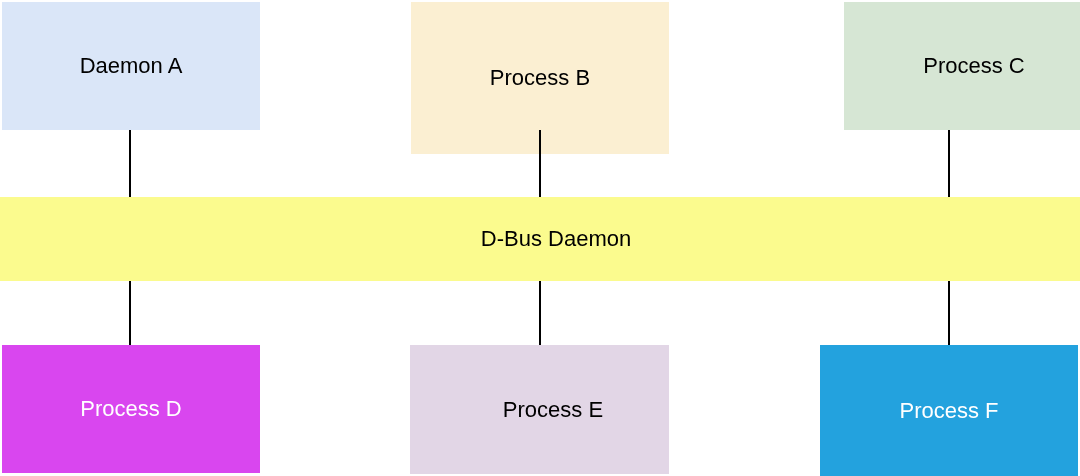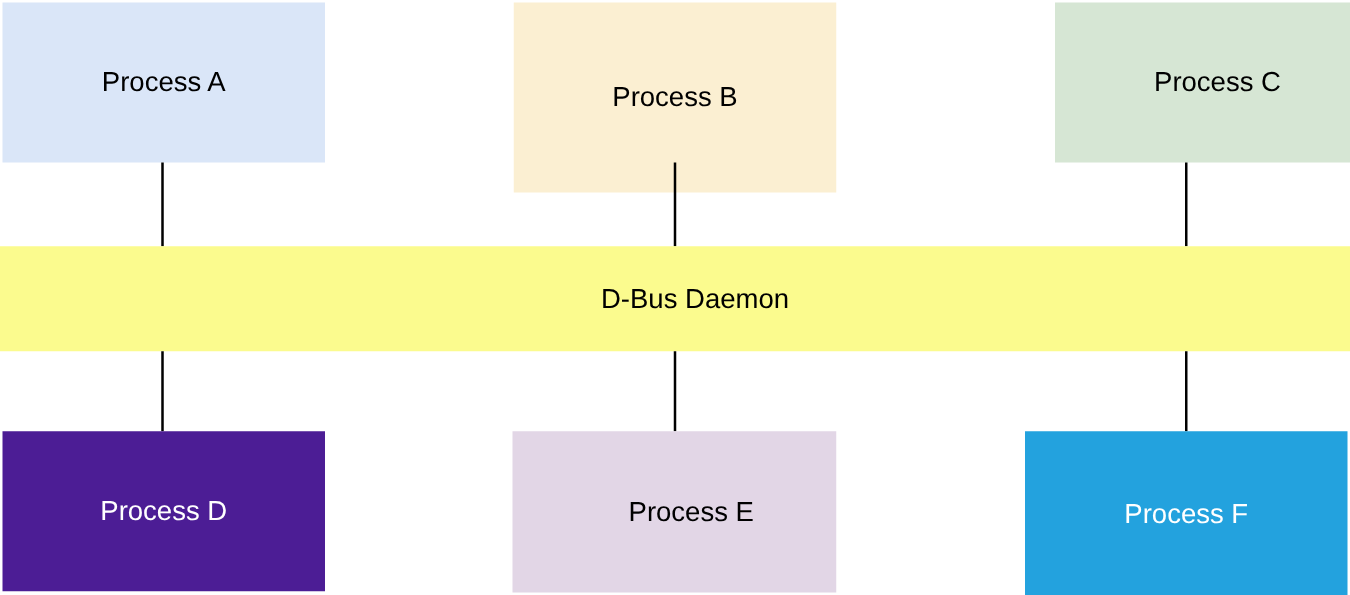--- a/index.html
+++ b/index.html
@@ -46,21 +46,21 @@
   .conn-d { left: 129px; top: 281px; height: 64px; }
   .conn-e { left: 539px; top: 281px; height: 64px; }
   .conn-f { left: 948px; top: 281px; height: 64px; }
 </style>
 </head>
 <body>
 
 <div class="canvas">
 
   <div class="node box-a" style="background: rgb(218, 230, 248); color: rgb(0, 0, 0);">
-    <span>Process A</span>
+    <span>Daemon A</span>
   </div>
 
   <div class="node box-b" style="background: rgb(251, 239, 210); color: rgb(0, 0, 0);">
     <span>Process B</span>
   </div>
 
   <div class="node box-c" style="background: rgb(214, 230, 212); color: rgb(0, 0, 0); margin-left: 24px;">
     <span>Process C</span>
   </div>
 
@@ -69,21 +69,21 @@
   <div class="connector conn-c" style="background: rgb(0, 0, 0);"></div>
 
   <div class="node bus" style="background: rgb(251, 251, 142); color: rgb(0, 0, 0);">
     <span>D-Bus Daemon</span>
   </div>
 
   <div class="connector conn-d" style="background: rgb(0, 0, 0);"></div>
   <div class="connector conn-e" style="background: rgb(0, 0, 0);"></div>
   <div class="connector conn-f" style="background: rgb(0, 0, 0);"></div>
 
-  <div class="node box-d" style="background: #4c1d95; color: rgb(255, 255, 255);">
+  <div class="node box-d" style="background: #d946ef; color: rgb(255, 255, 255);">
     <span>Process D</span>
   </div>
 
   <div class="node box-e" style="background: rgb(226, 214, 230); color: rgb(0, 0, 0); padding-left: 27px;">
     <span>Process E</span>
   </div>
 
   <div class="node box-f" style="background: rgb(35, 162, 222); color: rgb(255, 255, 255);">
     <span>Process F</span>
   </div>

